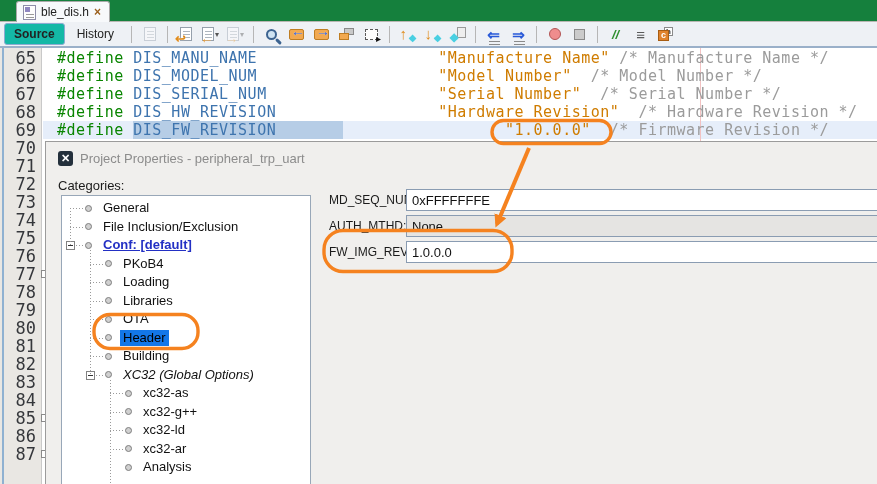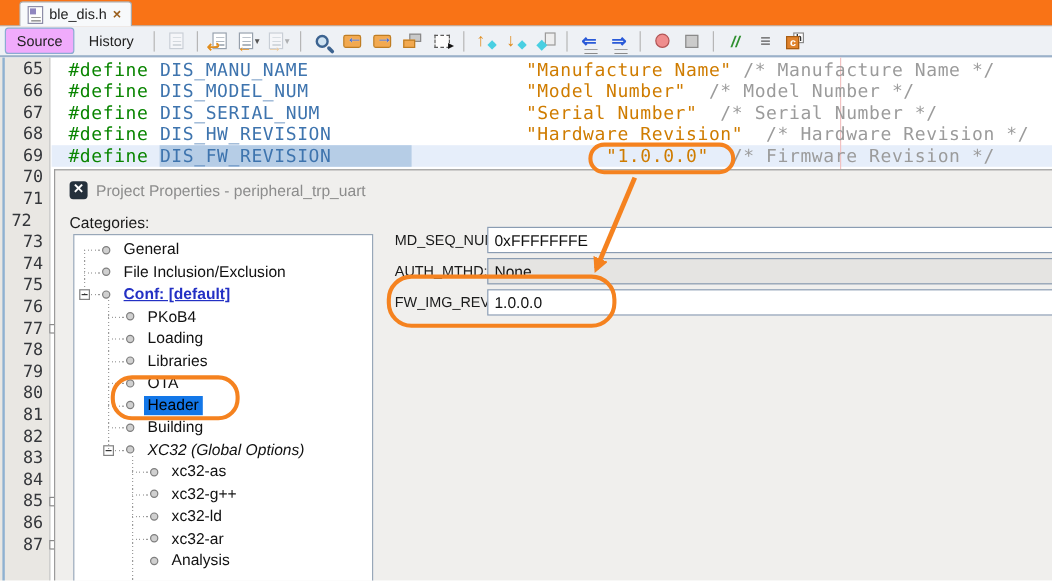--- a/index.html
+++ b/index.html
@@ -2,36 +2,36 @@
 <html><head>
 <meta charset="utf-8">
 <style>
   html,body{margin:0;padding:0;background:#fff;}
   *{box-sizing:border-box;}
   .screen{position:relative;width:877px;height:484px;overflow:hidden;
           font-family:"Liberation Sans",sans-serif;background:#fff;}
 
   
   .tabbar{position:absolute;left:0;top:0;width:877px;height:22px;
-          background:#f97316;border-bottom:1px solid #b9b7b2;}
+          background:#15803d;border-bottom:1px solid #b9b7b2;}
   .tab{position:absolute;left:16px;top:1px;height:21px;display:flex;align-items:center;
        gap:5px;padding:0 8px 0 6px;background:#f7f9fb;border:1px solid #a9a9a9;border-bottom:none;
        border-radius:3px 3px 0 0;}
   .tab-label{font-size:12px;color:#222;}
   .file-icon{position:relative;width:13px;height:15px;background:#fdfdfd;border:1px solid #8d8da8;}
   .file-icon:before{content:"";position:absolute;left:1px;top:1px;width:5px;height:5px;background:#8f86c0;}
   .file-icon:after{content:"";position:absolute;left:2px;top:8px;width:8px;height:4px;
        background:repeating-linear-gradient(#9a9a9a 0 1px,transparent 1px 3px);}
   .tab-close{font-size:12px;font-weight:bold;color:#9a5f1d;cursor:pointer;line-height:1;}
 
   
   .toolbar{position:absolute;left:0;top:22px;width:877px;height:26px;background:#eef1f5;
            border-bottom:2px solid #9ab0c9;display:flex;align-items:center;padding:0 4px;}
   .tbtn{font-size:12px;color:#222;padding:3px 9px;border:1px solid transparent;border-radius:3px;margin-right:2px;}
-  .tbtn.active{background:#f0abfc;border-color:#8cabd2;}
+  .tbtn.active{background:#14b8a6;border-color:#8cabd2;font-weight:bold;}
   .tsep{width:1px;height:17px;background:#b6b6b6;margin:0 5px;flex:none;}
   .tbi{position:relative;width:23px;height:22px;flex:none;display:inline-flex;
        align-items:center;justify-content:center;margin:0 1px;}
   .tbi.dis{opacity:.42;}
   .g{font-size:15px;font-weight:bold;line-height:1;}
   .doc{position:relative;width:12px;height:14px;background:#fff;border:1px solid #96a0ac;}
   .doc i{position:absolute;left:2px;top:3px;width:7px;height:8px;
        background:repeating-linear-gradient(#aeb6be 0 1px,transparent 1px 3px);}
   .ov-arrow{position:absolute;left:1px;bottom:0;color:#e08d1f;font-size:13px;font-weight:bold;line-height:1;
        text-shadow:0 0 1px #fff;}
@@ -66,21 +66,21 @@
        color:#fff;font-size:9px;font-weight:bold;line-height:9px;text-align:center;}
   .hsrc .h{position:absolute;right:0;top:0;width:9px;height:9px;background:#fff;border:1px solid #8a8a8a;
        color:#333;font-size:8px;font-weight:bold;line-height:7px;text-align:center;}
 
   
   .editor{position:absolute;left:0;top:48px;width:877px;height:436px;background:#fff;}
   .gutter{position:absolute;left:0;top:0;width:42px;height:436px;background:#e9e7e3;
           border-right:1px solid #c9c9c9;}
   .gutter:before{content:"";position:absolute;left:2px;top:0;width:2px;height:436px;background:#8fb1d1;}
   .gut-row{position:absolute;left:0;width:36px;height:18px;text-align:right;
-          font-family:"DejaVu Sans Mono",monospace;font-size:14px;line-height:18px;color:#35373b;}
+          font-family:"DejaVu Sans Mono",monospace;font-size:17px;line-height:18px;color:#35373b;}
   .fold{position:absolute;left:41px;width:8px;height:8px;background:#fff;border:1px solid #8a8a8a;}
   .curline{position:absolute;left:43px;top:73px;width:834px;height:18px;background:#e6eefa;}
   .marginline{position:absolute;left:700px;top:0;width:1px;height:94px;background:#f2c2c2;}
   .cl{position:absolute;left:43px;height:18px;white-space:pre;
       font-family:"DejaVu Sans Mono",monospace;font-size:15px;line-height:18px;letter-spacing:.5px;
       padding-left:14px;}
   .kw{color:#098500;}
   .id{color:#3e74ae;}
   .sel{color:#3e74ae;background:#b6cde6;}
   .str{color:#cf7c00;}
@@ -243,21 +243,21 @@
         <div class="cl" style="top: 73px;"><span class="kw">#define </span><span class="sel">DIS_FW_REVISION       </span><span class="sp">                 </span><span class="str">"1.0.0.0"</span><span class="sp">  </span><span class="com">/* Firmware Revision */</span></div>
       </div>
     <div class="gutter" id="gutter">
         <div class="gut-row" style="top: 1px;">65</div>
         <div class="gut-row" style="top: 19px;">66</div>
         <div class="gut-row" style="top: 37px;">67</div>
         <div class="gut-row" style="top: 55px;">68</div>
         <div class="gut-row" style="top: 73px;">69</div>
         <div class="gut-row" style="top: 91px;">70</div>
         <div class="gut-row" style="top: 109px;">71</div>
-        <div class="gut-row" style="top: 127px; text-align: center;">72</div>
+        <div class="gut-row" style="top: 127px;">72</div>
         <div class="gut-row" style="top: 145px;">73</div>
         <div class="gut-row" style="top: 163px;">74</div>
         <div class="gut-row" style="top: 181px;">75</div>
         <div class="gut-row" style="top: 199px;">76</div>
         <div class="gut-row" style="top: 217px;">77</div>
         <div class="gut-row" style="top: 235px;">78</div>
         <div class="gut-row" style="top: 253px;">79</div>
         <div class="gut-row" style="top: 271px;">80</div>
         <div class="gut-row" style="top: 289px;">81</div>
         <div class="gut-row" style="top: 307px;">82</div>

